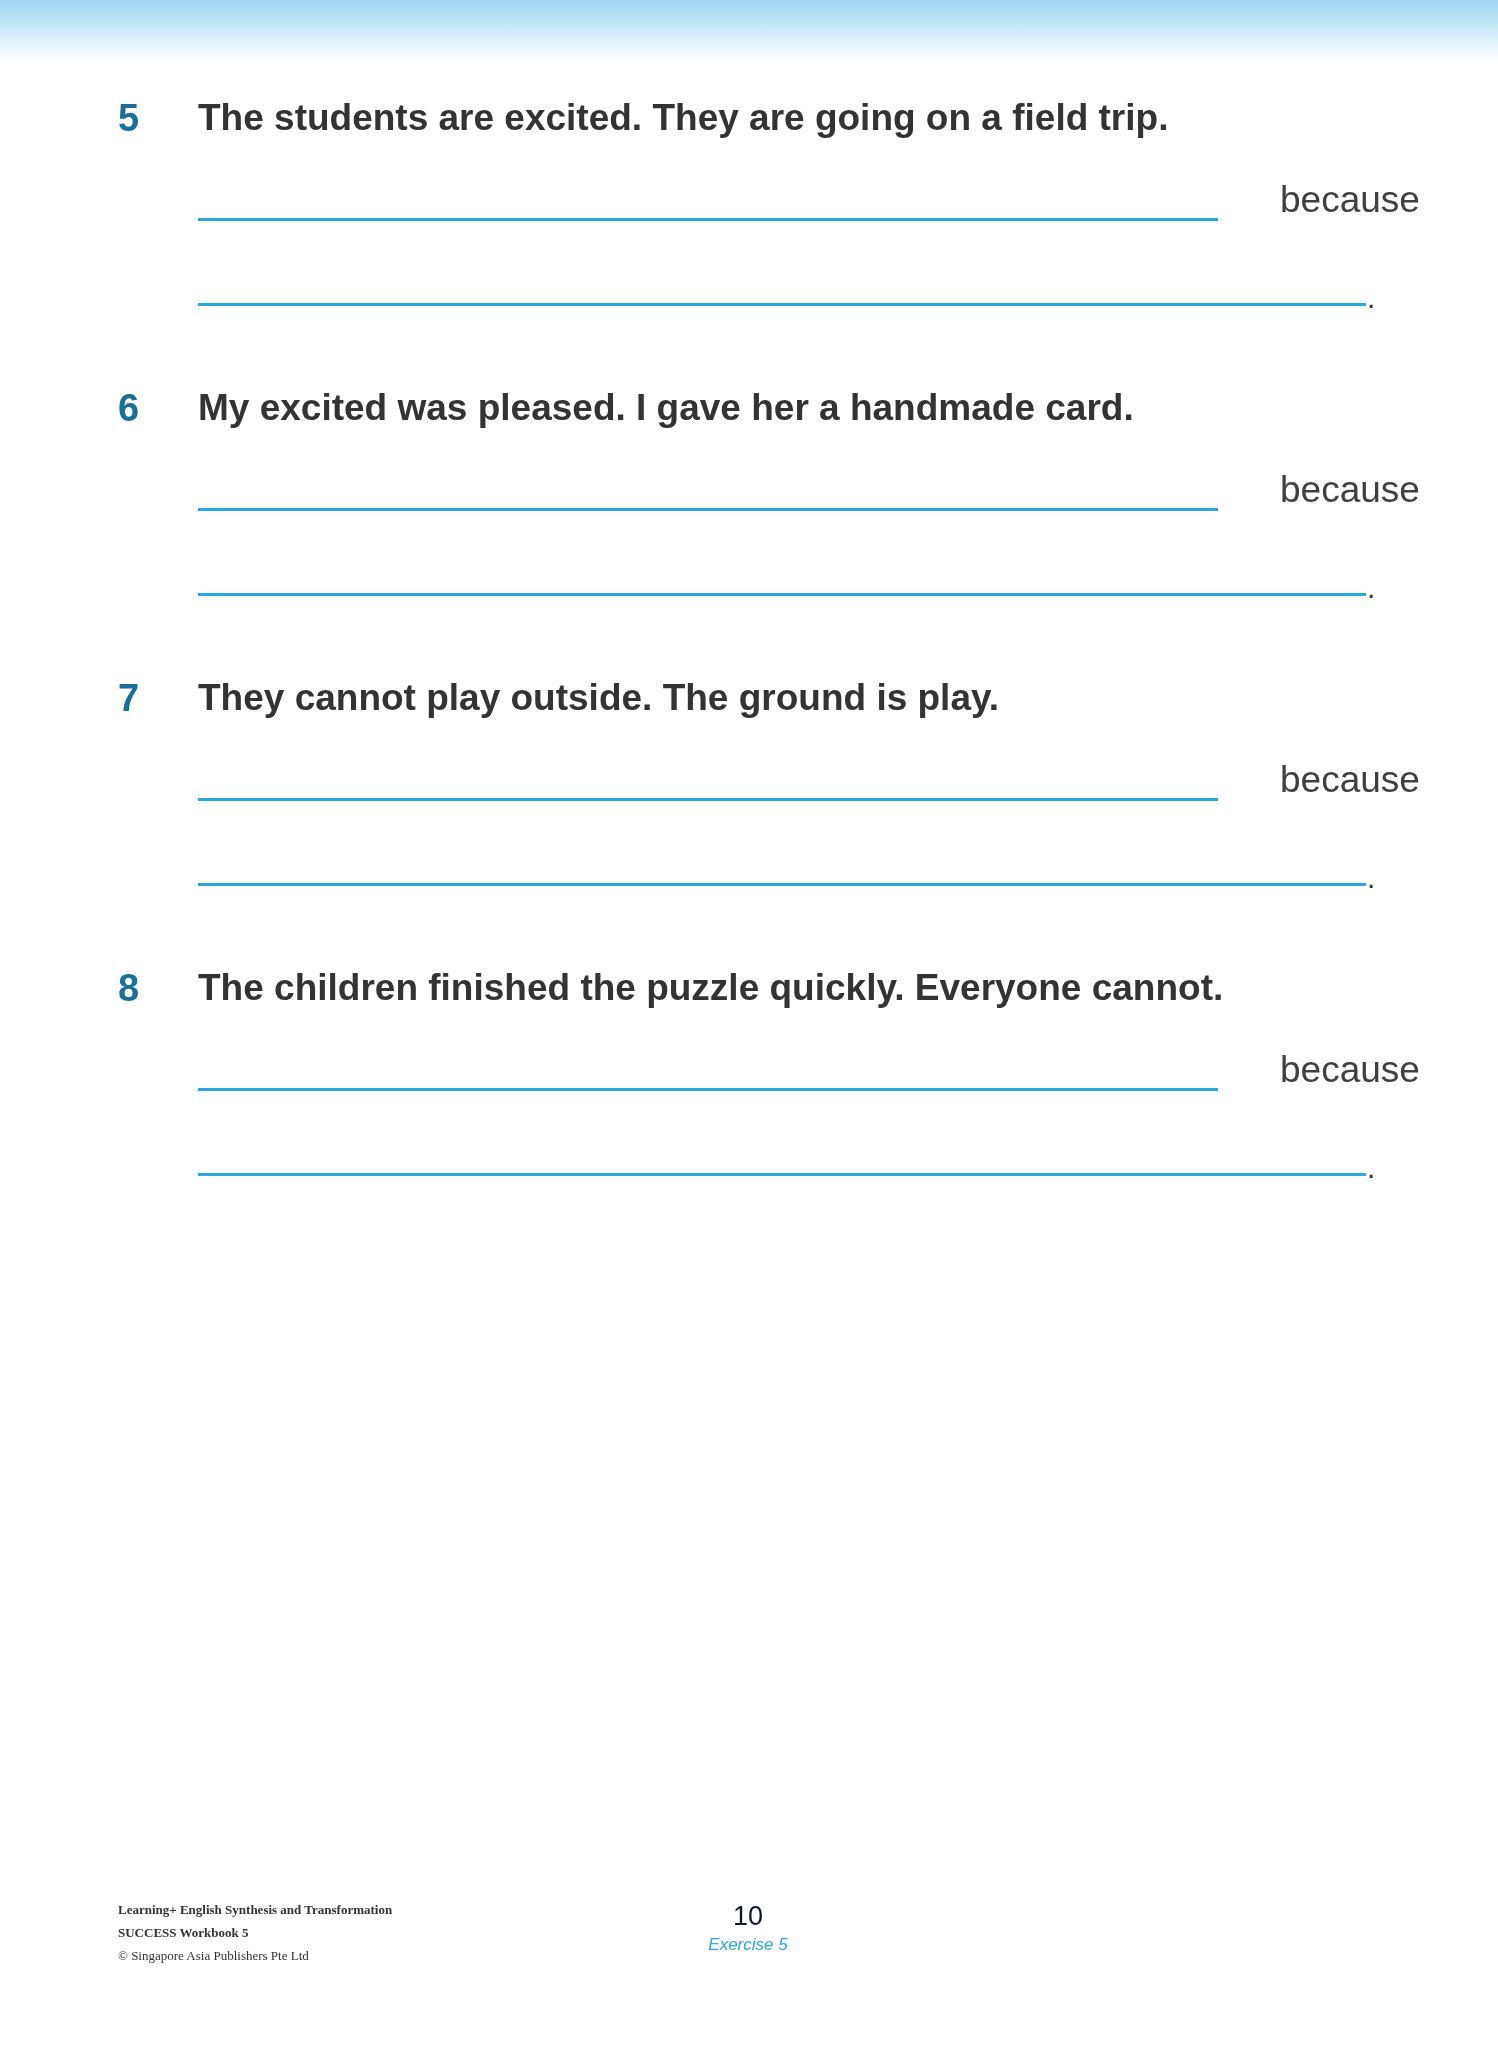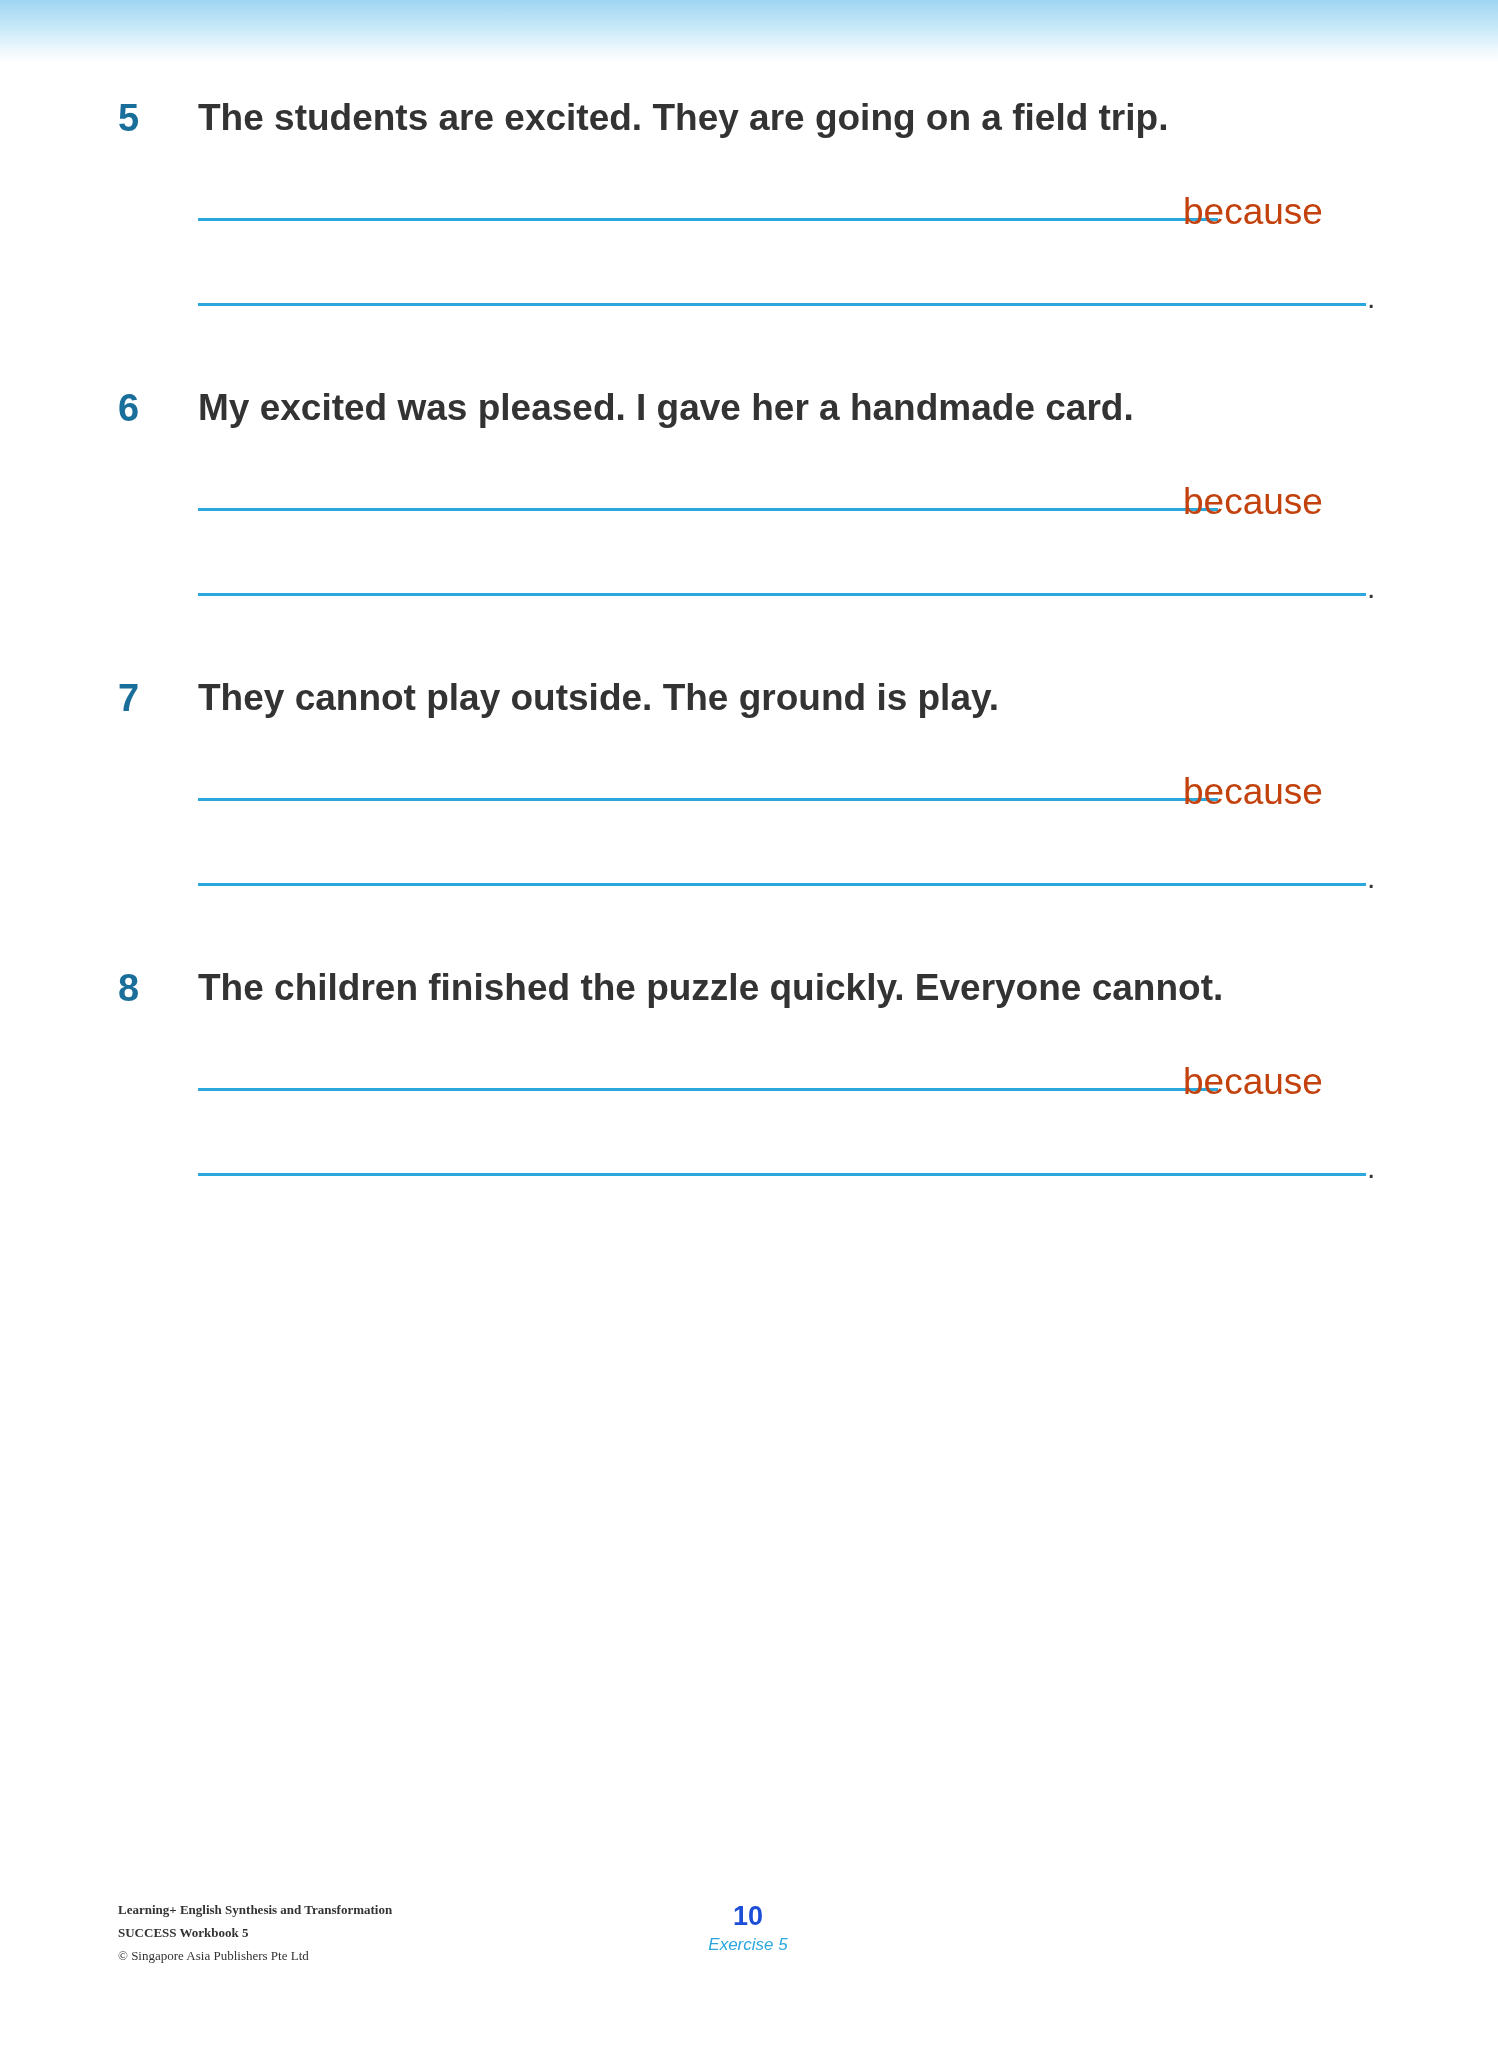--- a/index.html
+++ b/index.html
@@ -45,26 +45,25 @@
     }
     .line1 {
       position: absolute;
       left: 198px;
       width: 1020px;
       height: 3px;
       background: #2aa7dd;
     }
     .because {
       position: absolute;
-      left: 1183px;
+      left: 1280px;
       font-size: 37px;
-      color: #c2410c;
+      color: #404040;
       line-height: 44px;
       white-space: nowrap;
-      margin-top: 12px;
     }
     .line2 {
       position: absolute;
       left: 198px;
       width: 1168px;
       height: 3px;
       background: #2aa7dd;
     }
     .period {
       position: absolute;
@@ -85,22 +84,22 @@
     .footer-left .b { font-weight: bold; }
     .footer-center {
       position: absolute;
       left: 648px;
       top: 1900px;
       width: 200px;
       text-align: center;
     }
     .page-num {
       font-size: 27px;
-      font-weight: bold;
-      color: #1d4ed8;
+      font-weight: normal;
+      color: #0f172a;
       line-height: 32px;
       display: block;
     }
     .exercise {
       font-size: 17px;
       font-style: italic;
       color: #2aa7dd;
       line-height: 26px;
       display: block;
     }

